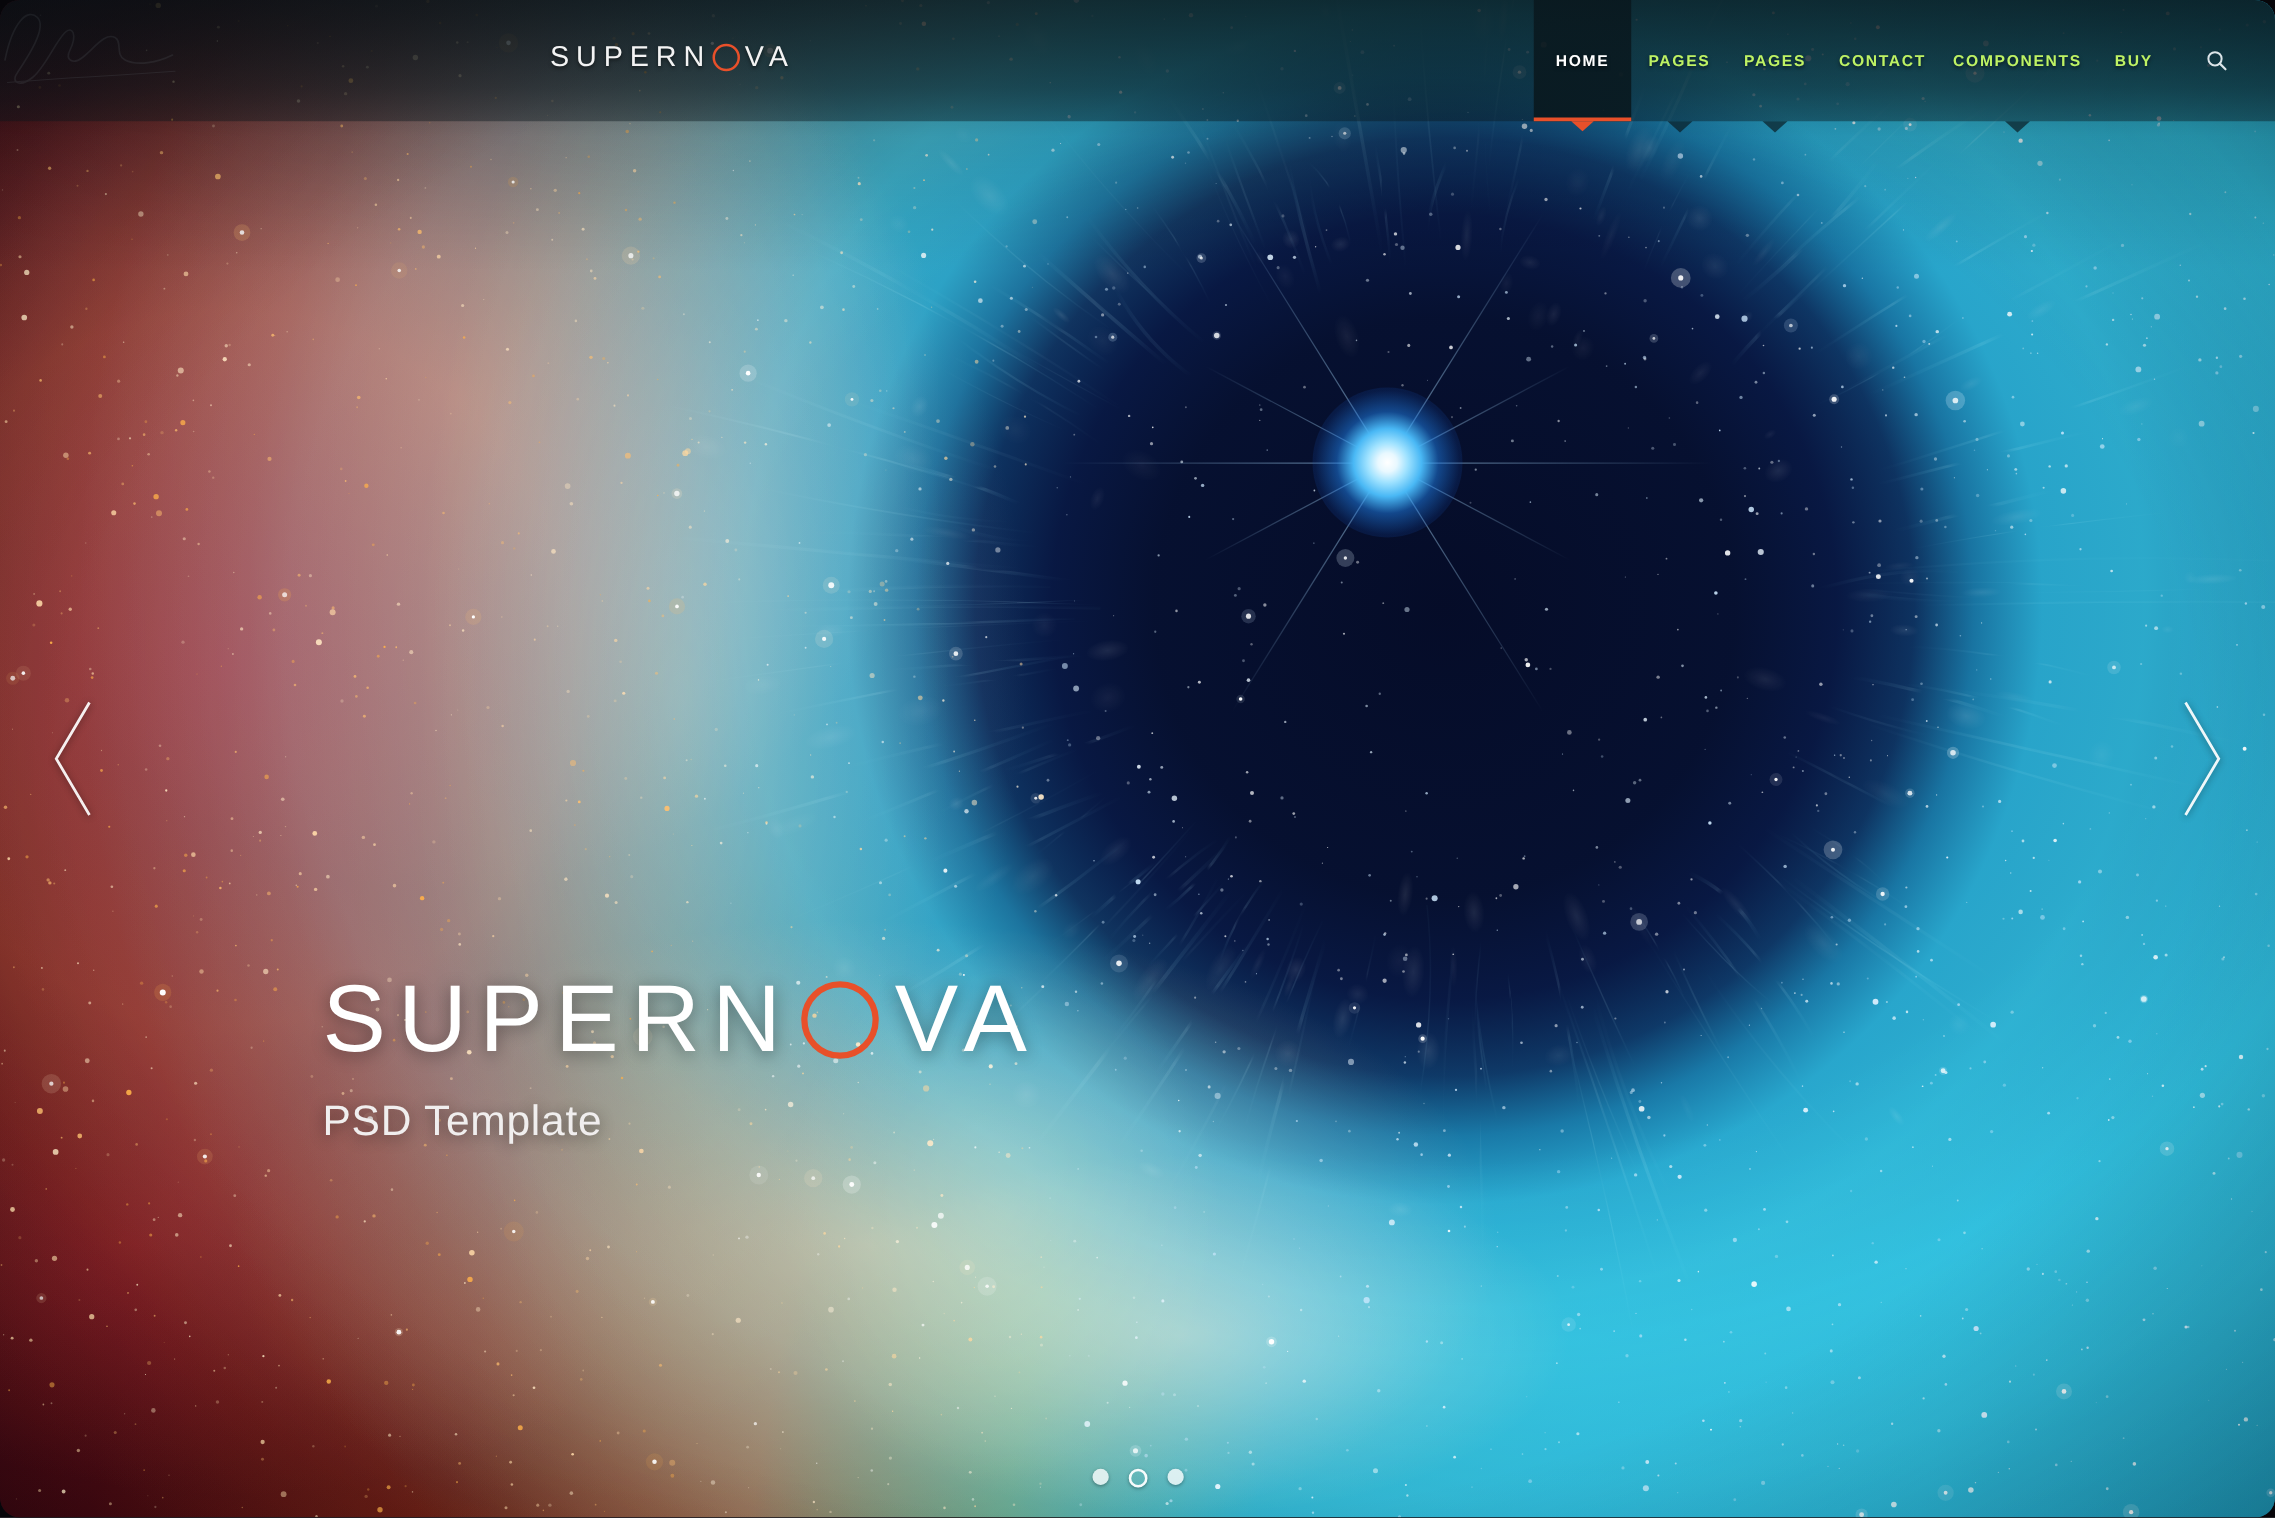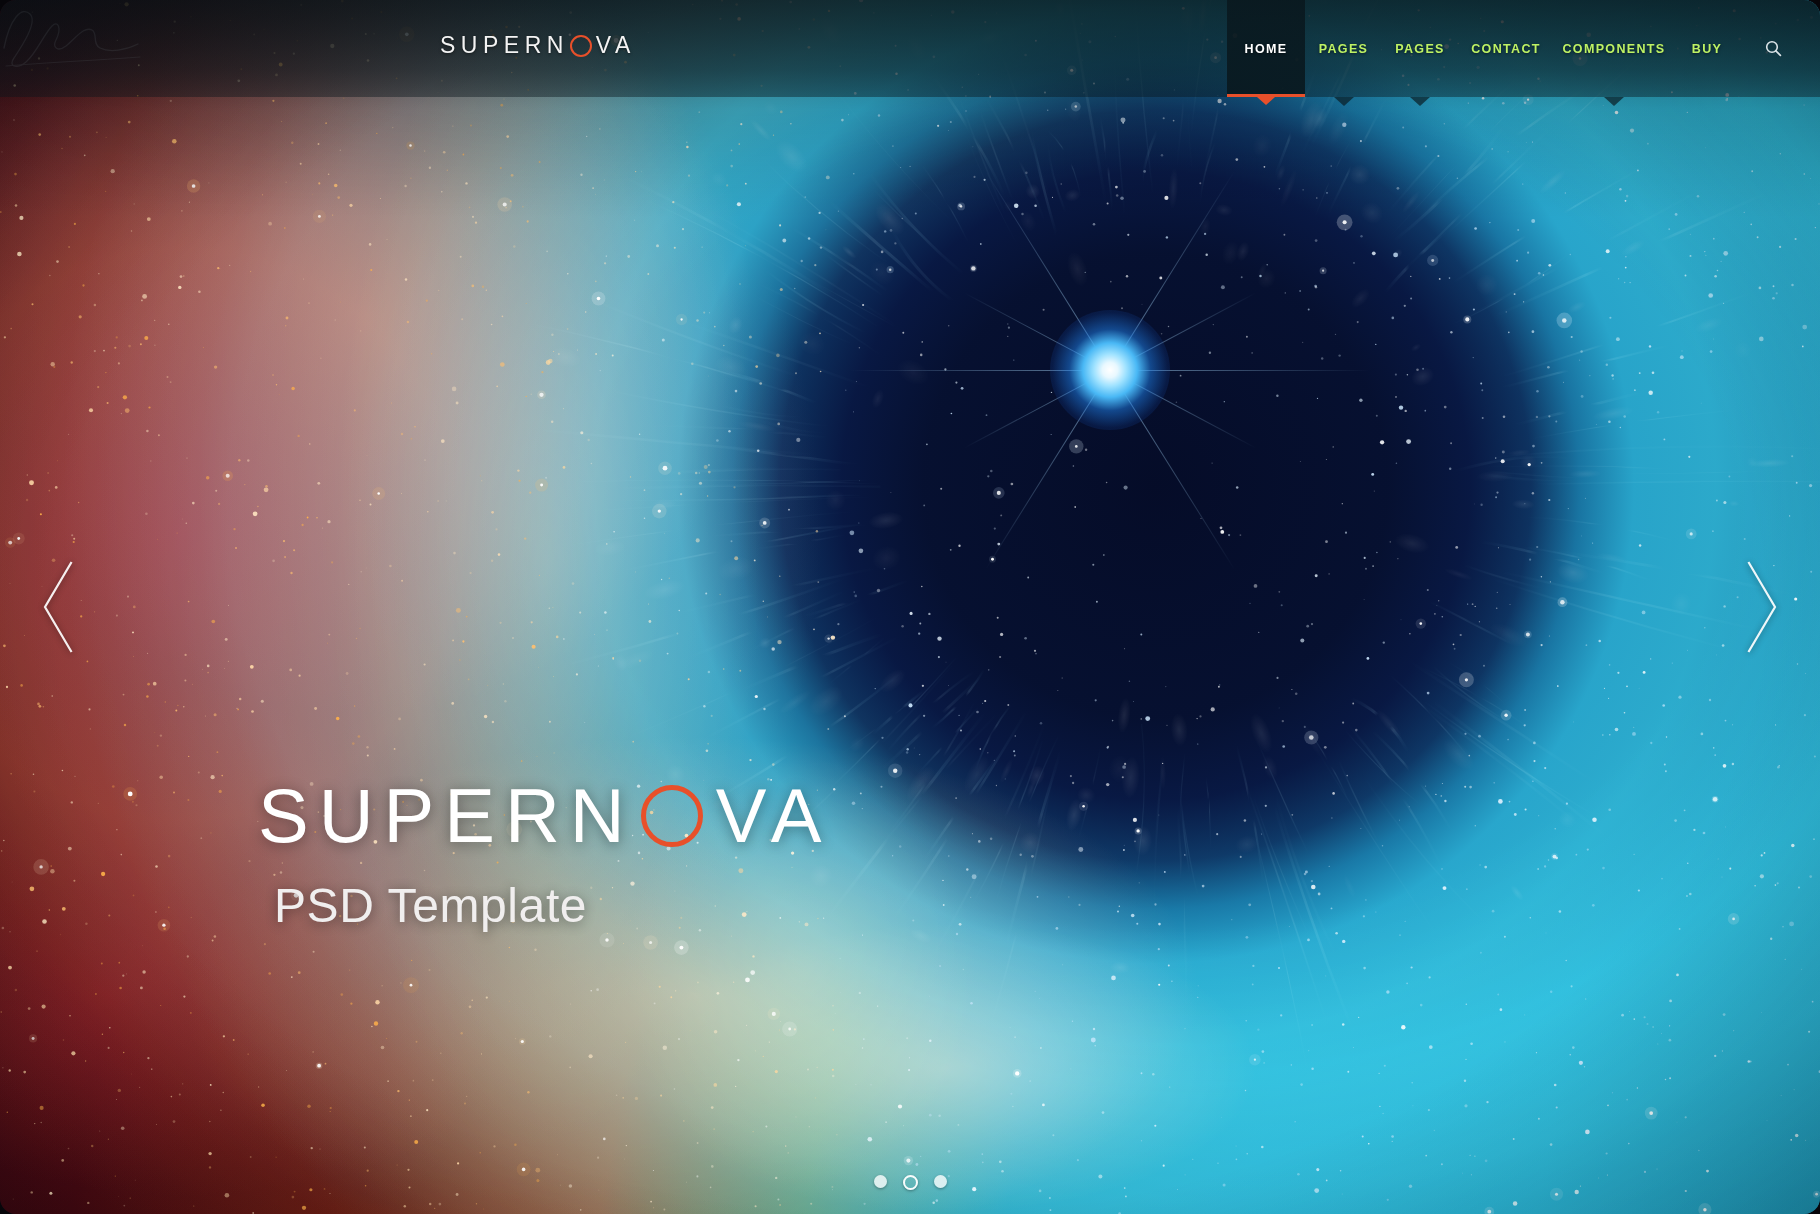--- a/index.html
+++ b/index.html
@@ -182,26 +182,25 @@
   #hero-title .ring {
     display:inline-block;
     width:62px; height:62px;
     border:5px solid #e8502a;
     border-radius:50%;
     margin:0 13px 0 6px;
   }
   #hero-sub {
     margin-top:24px;
     color:#f0eeee;
-    font-size:48px;
+    font-size:34px;
     font-weight:300;
     letter-spacing:.6px;
     text-shadow:0 2px 12px rgba(0,0,0,.45);
     user-select:none;
-    margin-left:16px;
   }
 
   
   .slider-arrow {
     position:absolute; top:50%; transform:translateY(-50%);
     width:70px; height:120px;
     display:flex; align-items:center; justify-content:center;
     cursor:pointer; z-index:35;
   }
   #arrow-prev { left:24px; }

